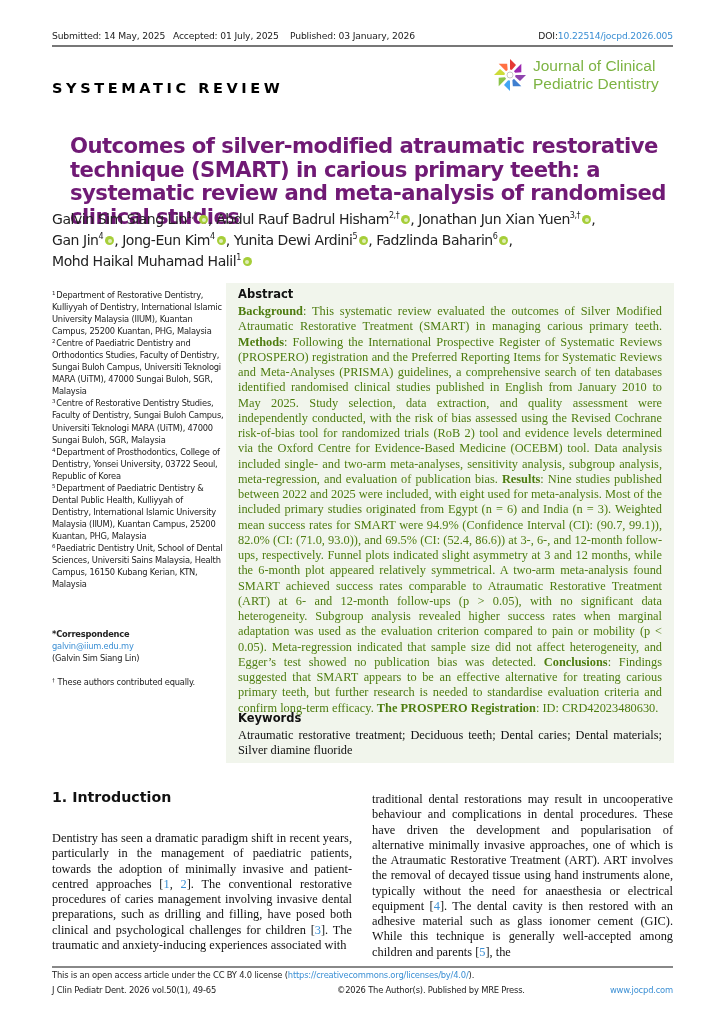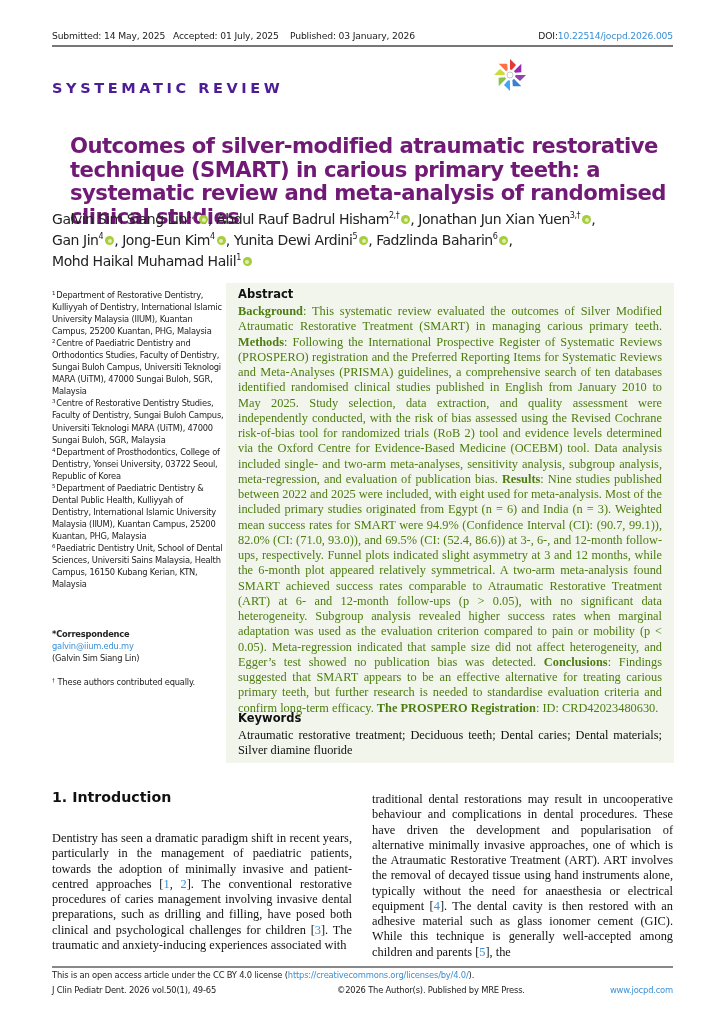--- a/index.html
+++ b/index.html
@@ -7,21 +7,21 @@
 
   
   #meta-line { position: absolute; left: 52px; top: 28px; width: 621px; height: 16px;
     font-family: "DejaVu Sans", sans-serif; font-size: 9.2px; color: #222; letter-spacing: -0.15px; }
   #meta-line .item { position: absolute; top: 2px; white-space: nowrap; }
   #meta-line .doi { right: 0; }
   #meta-line a { color: #3b8fd4; text-decoration: none; }
   #meta-rule { position: absolute; left: 52px; top: 45px; width: 621px; height: 1.5px; background: #777; }
 
   #article-type { position: absolute; left: 52px; top: 80px; font-family: "DejaVu Sans", sans-serif;
-    font-weight: bold; font-size: 14.5px; letter-spacing: 3.6px; color: #4c1d95; }
+    font-weight: bold; font-size: 14.5px; letter-spacing: 3.6px; color: #000000; }
 
   #logo { position: absolute; left: 493px; top: 56px; width: 185px; height: 42px; }
   #logo-mark { position: absolute; left: 0; top: 2px; width: 34px; height: 34px; }
   #logo-text { position: absolute; left: 40px; top: 1px; font-family: "Liberation Sans", sans-serif;
     font-size: 15.5px; line-height: 18px; color: #7cb342; white-space: nowrap; }
 
   #title { position: absolute; left: 52px; top: 116px; width: 620px; margin: 18px;
     font-family: "DejaVu Sans", sans-serif; font-weight: bold; font-size: 21.2px; line-height: 23.5px;
     color: #701a75; letter-spacing: -0.55px; }
 
@@ -94,20 +94,24 @@
       <path d="M0,-16 L6,-10 L0,-3 Z" fill="#8e44ad" transform="rotate(90)"></path>
       <path d="M0,-16 L6,-10 L0,-3 Z" fill="#3f7fd0" transform="rotate(135)"></path>
       <path d="M0,-16 L6,-10 L0,-3 Z" fill="#42a5f5" transform="rotate(180)"></path>
       <path d="M0,-16 L6,-10 L0,-3 Z" fill="#8bc34a" transform="rotate(225)"></path>
       <path d="M0,-16 L6,-10 L0,-3 Z" fill="#cddc39" transform="rotate(270)"></path>
       <path d="M0,-16 L6,-10 L0,-3 Z" fill="#ff7043" transform="rotate(315)"></path>
       <circle r="5.5" fill="#ffffff"></circle>
       <circle r="3" fill="none" stroke="#bbb" stroke-width="0.8"></circle>
     </g>
   </svg>
+  <div id="logo-text">
+    <div>Journal of Clinical</div>
+    <div>Pediatric Dentistry</div>
+  </div>
 </div>
 
 <h1 id="title">Outcomes of silver-modified atraumatic restorative technique (SMART) in carious primary teeth: a systematic review and meta-analysis of randomised clinical studies</h1>
 
 <div id="authors"><span><span>Galvin Sim Siang Lin</span><sup>1,*</sup><span class="orcid"></span></span>, <span><span>Abdul Rauf Badrul Hisham</span><sup>2,†</sup><span class="orcid"></span></span>, <span><span>Jonathan Jun Xian Yuen</span><sup>3,†</sup><span class="orcid"></span></span>, <br><span><span>Gan Jin</span><sup>4</sup><span class="orcid"></span></span>, <span><span>Jong-Eun Kim</span><sup>4</sup><span class="orcid"></span></span>, <span><span>Yunita Dewi Ardini</span><sup>5</sup><span class="orcid"></span></span>, <span><span>Fadzlinda Baharin</span><sup>6</sup><span class="orcid"></span></span>, <br><span><span>Mohd Haikal Muhamad Halil</span><sup>1</sup><span class="orcid"></span></span></div>
 
 <div id="affiliations">
     <div class="aff"><sup>1</sup><span>Department of Restorative Dentistry, Kulliyyah of Dentistry, International Islamic University Malaysia (IIUM), Kuantan Campus, 25200 Kuantan, PHG, Malaysia</span></div>
     <div class="aff"><sup>2</sup><span>Centre of Paediatric Dentistry and Orthodontics Studies, Faculty of Dentistry, Sungai Buloh Campus, Universiti Teknologi MARA (UiTM), 47000 Sungai Buloh, SGR, Malaysia</span></div>
     <div class="aff"><sup>3</sup><span>Centre of Restorative Dentistry Studies, Faculty of Dentistry, Sungai Buloh Campus, Universiti Teknologi MARA (UiTM), 47000 Sungai Buloh, SGR, Malaysia</span></div>

